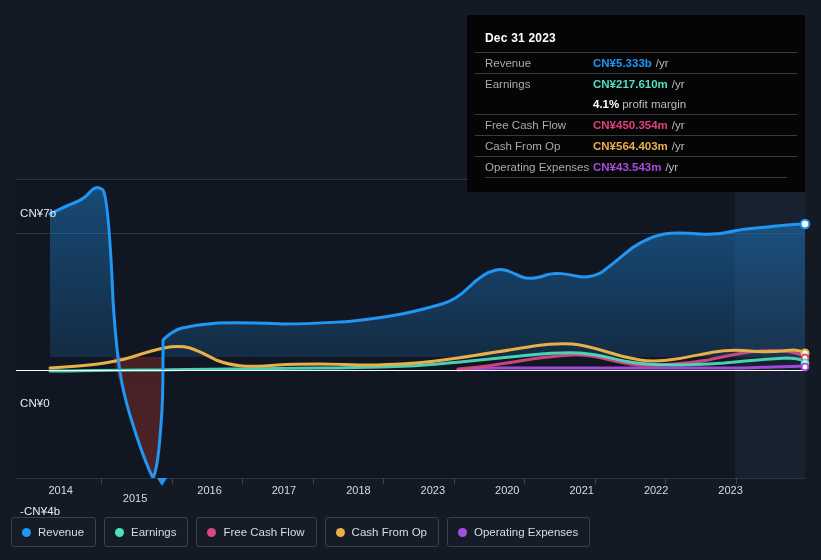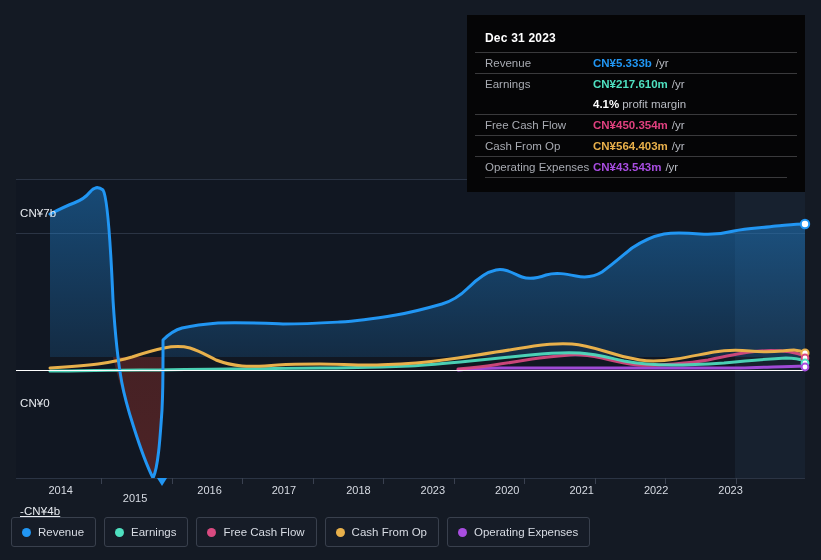--- a/index.html
+++ b/index.html
@@ -37,21 +37,21 @@
   .y-axis-label {
     position: absolute;
     font-size: 11.5px;
     color: #e8ebf0;
     letter-spacing: 0.1px;
     white-space: nowrap;
     margin-top: 48px;
   }
   #y-label-top   { left: 20px; top: 159px; }
   #y-label-zero  { left: 20px; top: 349px; }
-  #y-label-bottom{ left: 20px; top: 457px; text-decoration: underline; }
+  #y-label-bottom{ left: 20px; top: 457px; }
 
   #x-axis {
     position: absolute;
     left: 16px;
     top: 484px;
     width: 789px;
     height: 18px;
   }
   .x-axis-label {
     position: absolute;

